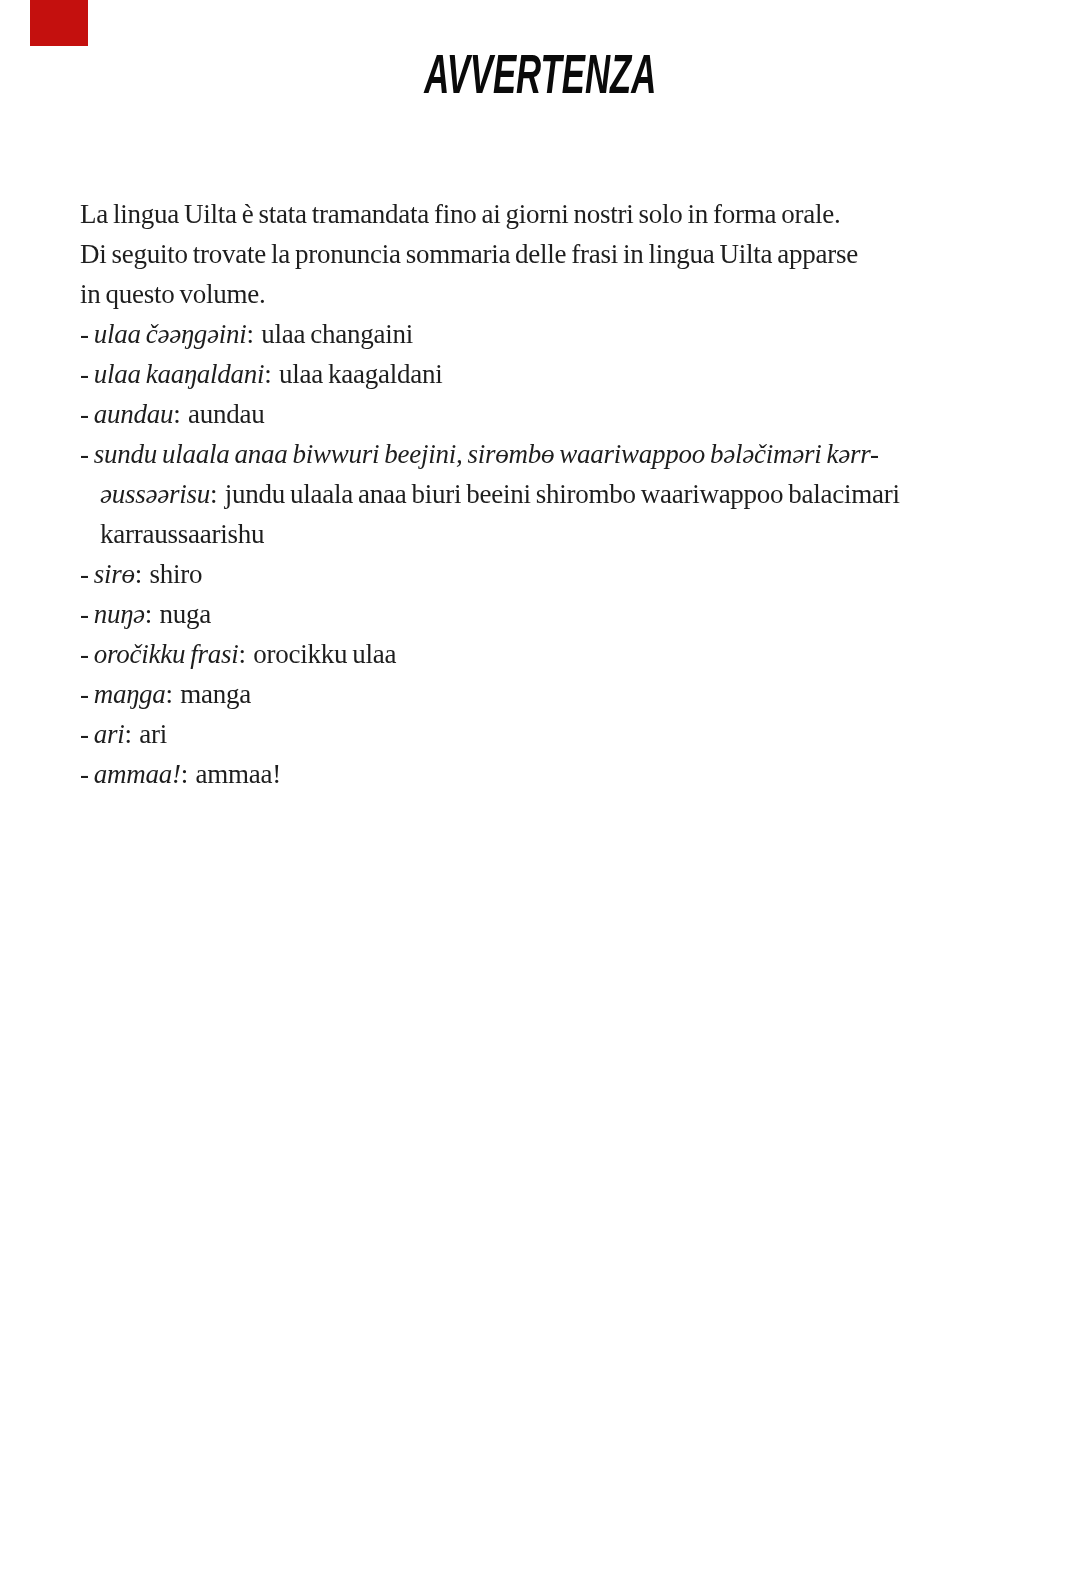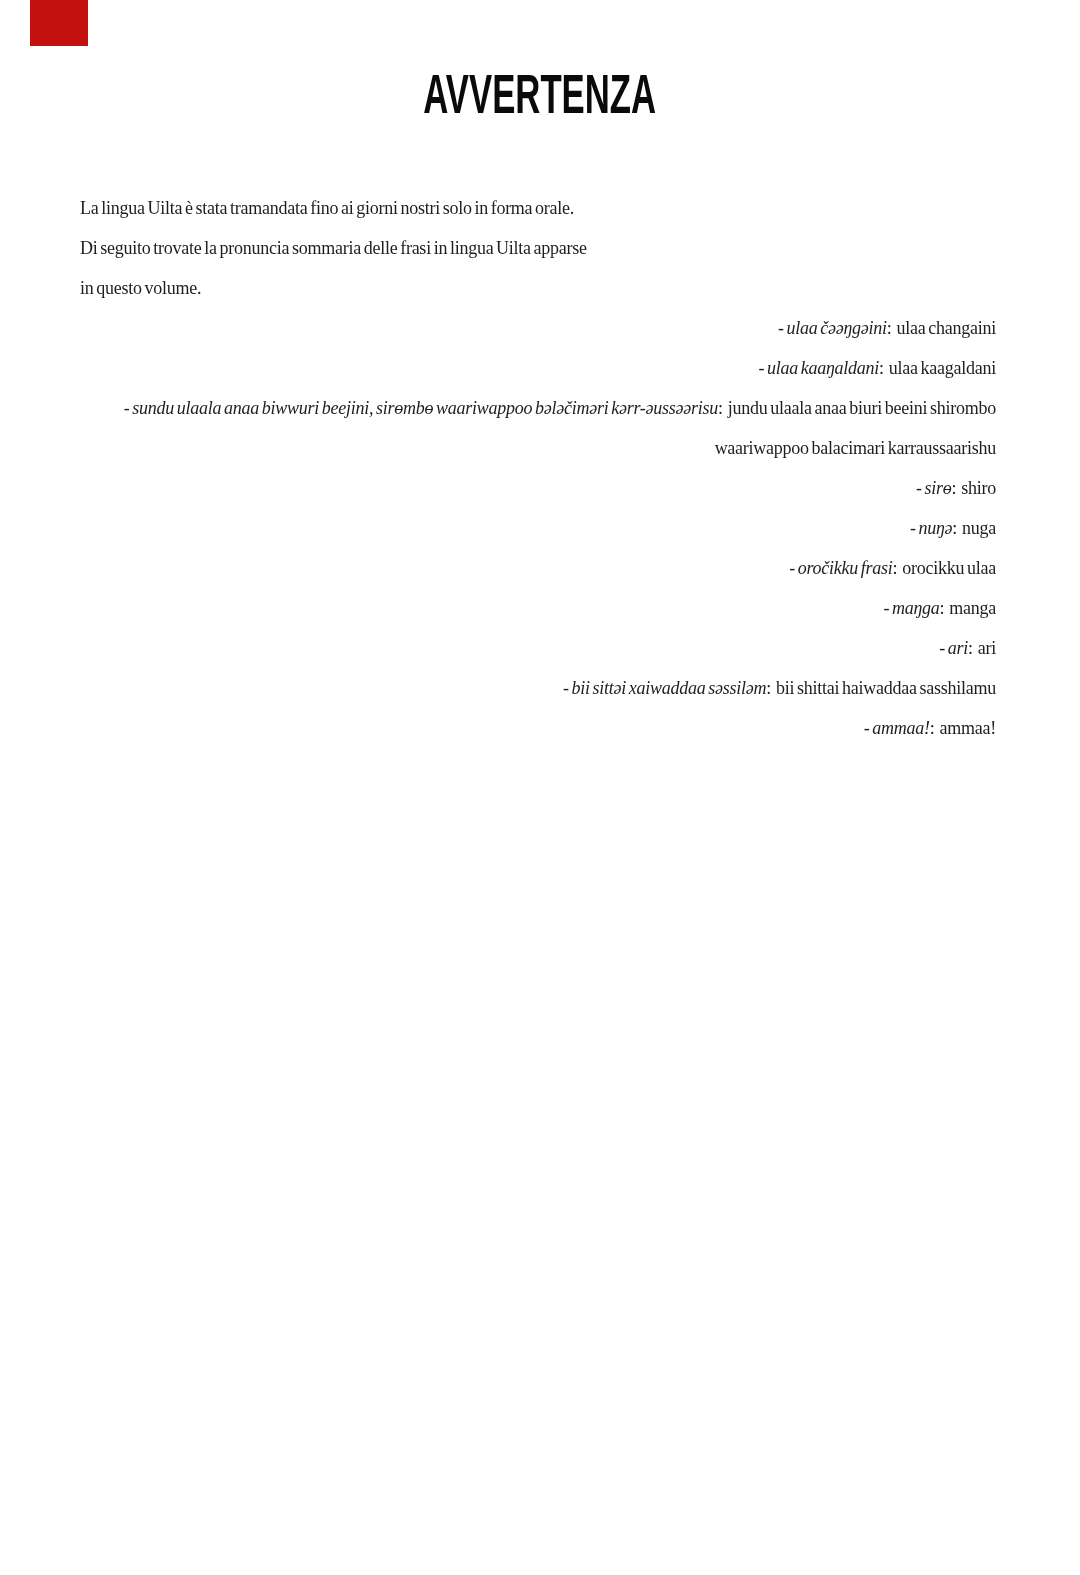--- a/index.html
+++ b/index.html
@@ -18,59 +18,59 @@
   }
   .corner-marker {
     position: absolute;
     left: 30px;
     top: 0;
     width: 58px;
     height: 46px;
   }
   .title-wrap {
     position: absolute;
-    top: 66px;
+    top: 46px;
     left: 0;
     width: 100%;
     text-align: center;
+    font-style: italic;
   }
   .title {
     display: inline-block;
     font-family: "Liberation Sans", "DejaVu Sans", sans-serif;
     font-weight: bold;
     font-size: 56px;
     line-height: 56px;
     color: #0a0a0a;
     letter-spacing: 0px;
     transform: scaleX(0.62);
     transform-origin: center;
     white-space: nowrap;
   }
   .content {
     position: absolute;
     left: 80px;
-    top: 188px;
+    top: 194px;
     width: 916px;
-    font-size: 18px;
+    font-size: 27px;
     line-height: 40px;
     letter-spacing: -0.25px;
     word-spacing: -1.5px;
   }
   .intro-line {
     white-space: nowrap;
   }
   ul.entries {
     list-style: none;
     margin: 0;
     padding: 0;
   }
   ul.entries li {
     padding-left: 20px;
     text-indent: -20px;
-    text-align: right;
   }
   .u {
     font-style: italic;
   }
   .sep {
     font-style: normal;
   }
   .p {
     font-style: normal;
     margin-left: 0.28em;
@@ -90,24 +90,24 @@
   <div class="content">
     <div class="intro">
       <div class="intro-line">La lingua Uilta è stata tramandata fino ai giorni nostri solo in forma orale.</div>
       <div class="intro-line">Di seguito trovate la pronuncia sommaria delle frasi in lingua Uilta apparse</div>
       <div class="intro-line">in questo volume.</div>
     </div>
 
     <ul class="entries">
       <li><span class="u">- ulaa čəəŋgəini</span><span class="sep">:</span><span class="p">ulaa changaini</span></li>
       <li><span class="u">- ulaa kaaŋaldani</span><span class="sep">:</span><span class="p">ulaa kaagaldani</span></li>
+      <li><span class="u">- aundau</span><span class="sep">:</span><span class="p">aundau</span></li>
       <li><span class="u">- sundu ulaala anaa biwwuri beejini, sirɵmbɵ waariwappoo bələčiməri kərr-əussəərisu</span><span class="sep">:</span><span class="p">jundu ulaala anaa biuri beeini shirombo waariwappoo balacimari karraussaarishu</span></li>
       <li><span class="u">- sirɵ</span><span class="sep">:</span><span class="p">shiro</span></li>
       <li><span class="u">- nuŋə</span><span class="sep">:</span><span class="p">nuga</span></li>
       <li><span class="u">- oročikku frasi</span><span class="sep">:</span><span class="p">orocikku ulaa</span></li>
       <li><span class="u">- maŋga</span><span class="sep">:</span><span class="p">manga</span></li>
       <li><span class="u">- ari</span><span class="sep">:</span><span class="p">ari</span></li>
-      <li><span class="u">- bii sittəi xaiwaddaa səssiləm</span><span class="sep">:</span><span class="p">bii shittai haiwaddaa sasshilamu</span></li>
       <li><span class="u">- ammaa!</span><span class="sep">:</span><span class="p">ammaa!</span></li>
     </ul>
   </div>
 
 </div>
 
 </body></html>

